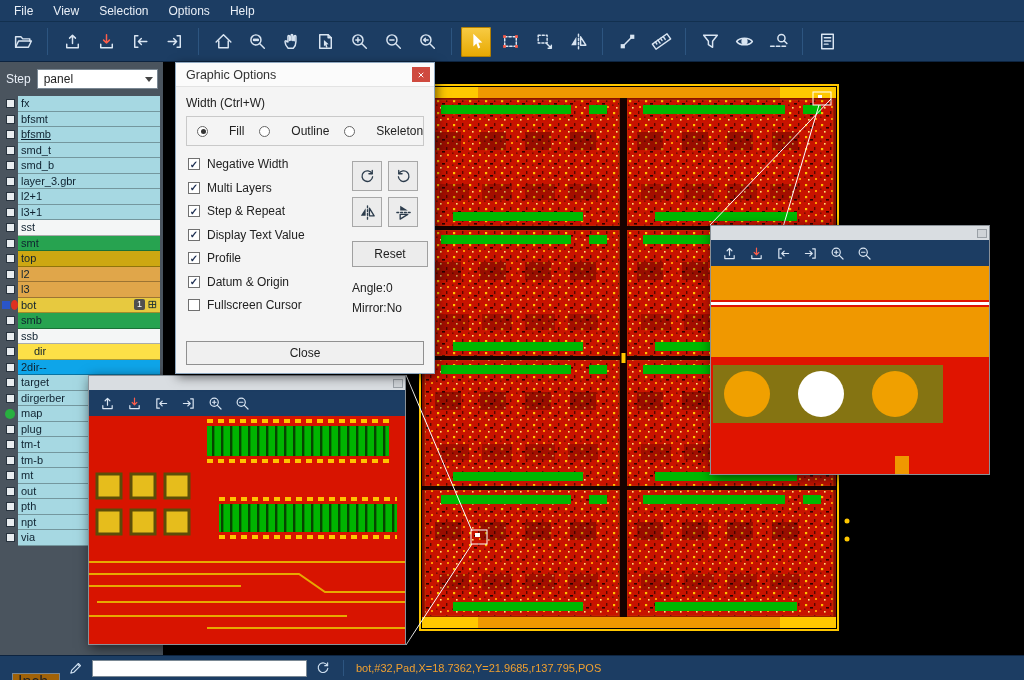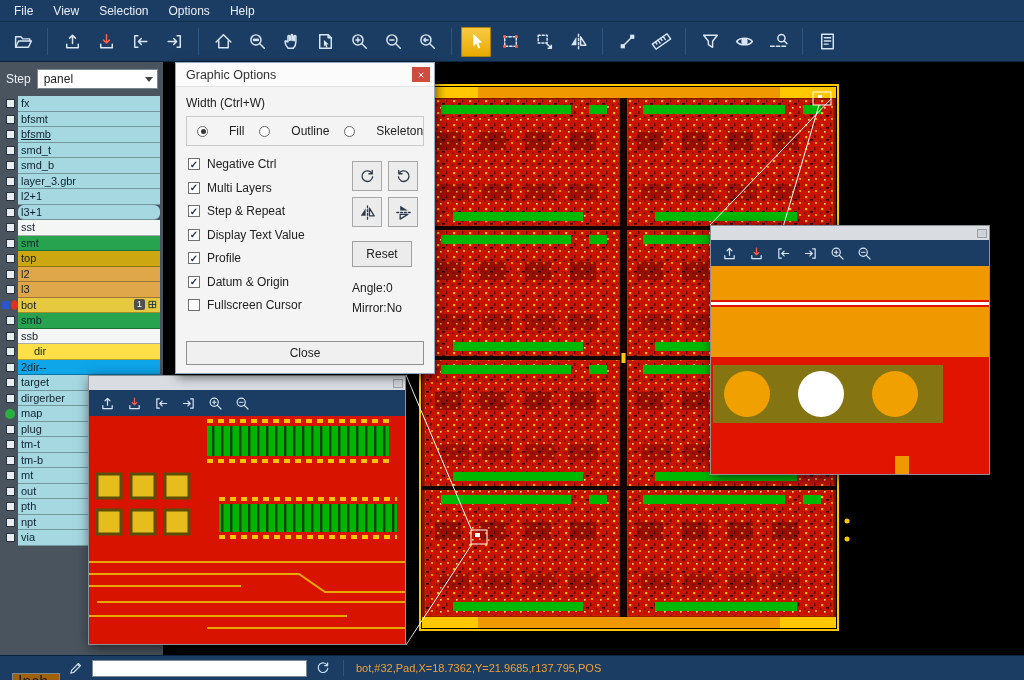--- a/index.html
+++ b/index.html
@@ -49,21 +49,21 @@
   .groupbox{position:absolute;left:10px;top:29px;width:238px;height:30px;border:1px solid #c9c9c9;display:flex;align-items:center;gap:15px;padding-left:10px;}
   .radio{display:flex;align-items:center;gap:21px;}
   .radio-circle{width:11px;height:11px;border:1px solid #666;border-radius:50%;background:#fff;position:relative;flex:0 0 auto;}
   .radio-circle.sel::after{content:"";position:absolute;left:2.5px;top:2.5px;width:5px;height:5px;border-radius:50%;background:#333;}
   .checks{position:absolute;left:12px;top:70px;display:flex;flex-direction:column;gap:9.5px;}
   .check{display:flex;align-items:center;gap:7px;}
   .checkbox{width:12px;height:12px;background:#fff;border:1px solid #707070;display:flex;align-items:center;justify-content:center;font-size:10px;color:#1a2c50;font-weight:bold;flex:0 0 auto;}
   .dlg-tools{position:absolute;left:176px;top:74px;display:grid;grid-template-columns:30px 30px;grid-gap:6px;}
   .dlg-tool{width:30px;height:30px;background:#ececec;border:1px solid #a8a8a8;display:flex;align-items:center;justify-content:center;color:#2c3c4c;}
   .dlg-tool svg{width:19px;height:19px;}
-  .reset-btn{position:absolute;left:176px;top:154px;width:60px;height:26px;background:#ececec;border:1px solid #a0a0a0;display:flex;align-items:center;justify-content:center;}
+  .reset-btn{position:absolute;left:176px;top:154px;width:76px;height:26px;background:#ececec;border:1px solid #a0a0a0;display:flex;align-items:center;justify-content:center;}
   .angle{position:absolute;left:176px;top:194px;}
   .mirror{position:absolute;left:176px;top:214px;}
   .close-btn{position:absolute;left:10px;bottom:9px;width:238px;height:24px;background:#f0f0f0;border:1px solid #909090;display:flex;align-items:center;justify-content:center;}
 
   
   .popup{position:absolute;background:#e8e8e8;border:1px solid #8a9198;box-shadow:2px 3px 12px rgba(0,0,0,.6);z-index:25;}
   .popup-title{height:14px;background:#d9dde1;display:flex;align-items:center;justify-content:flex-end;padding-right:2px;}
   .win-box{width:10px;height:9px;background:#cfd3d7;border:1px solid #9aa0a6;}
   .popup-toolbar{height:26px;background:#1c3d63;display:flex;align-items:center;padding-left:5px;gap:1px;}
   .popup-toolbar .tb-btn{width:24px;height:22px;margin:0 1px;}
@@ -452,21 +452,21 @@
         <div class="layer-row">
           <div class="lr-ind">
             <div class="lr-check"></div>
           </div>
           <div class="lr-color" style="background: rgb(166, 216, 226);">l2+1</div>
         </div>
         <div class="layer-row">
           <div class="lr-ind">
             <div class="lr-check"></div>
           </div>
-          <div class="lr-color" style="background: rgb(166, 216, 226); border-radius: 6px;">l3+1</div>
+          <div class="lr-color" style="background: rgb(166, 216, 226);">l3+1</div>
         </div>
         <div class="layer-row">
           <div class="lr-ind">
             <div class="lr-check"></div>
           </div>
           <div class="lr-color" style="background: rgb(244, 246, 246);">sst</div>
         </div>
         <div class="layer-row">
           <div class="lr-ind">
             <div class="lr-check"></div>
@@ -617,21 +617,21 @@
             <span>Outline</span>
           </div>
           <div class="radio">
             <div class="radio-circle"></div>
             <span>Skeleton</span>
           </div>
         </div>
       <div class="checks" id="dlg-checks">
           <div class="check">
             <div class="checkbox">✓</div>
-            <span>Negative Ctrl</span>
+            <span>Negative Width</span>
           </div>
           <div class="check">
             <div class="checkbox">✓</div>
             <span>Multi Layers</span>
           </div>
           <div class="check">
             <div class="checkbox">✓</div>
             <span>Step &amp; Repeat</span>
           </div>
           <div class="check">

